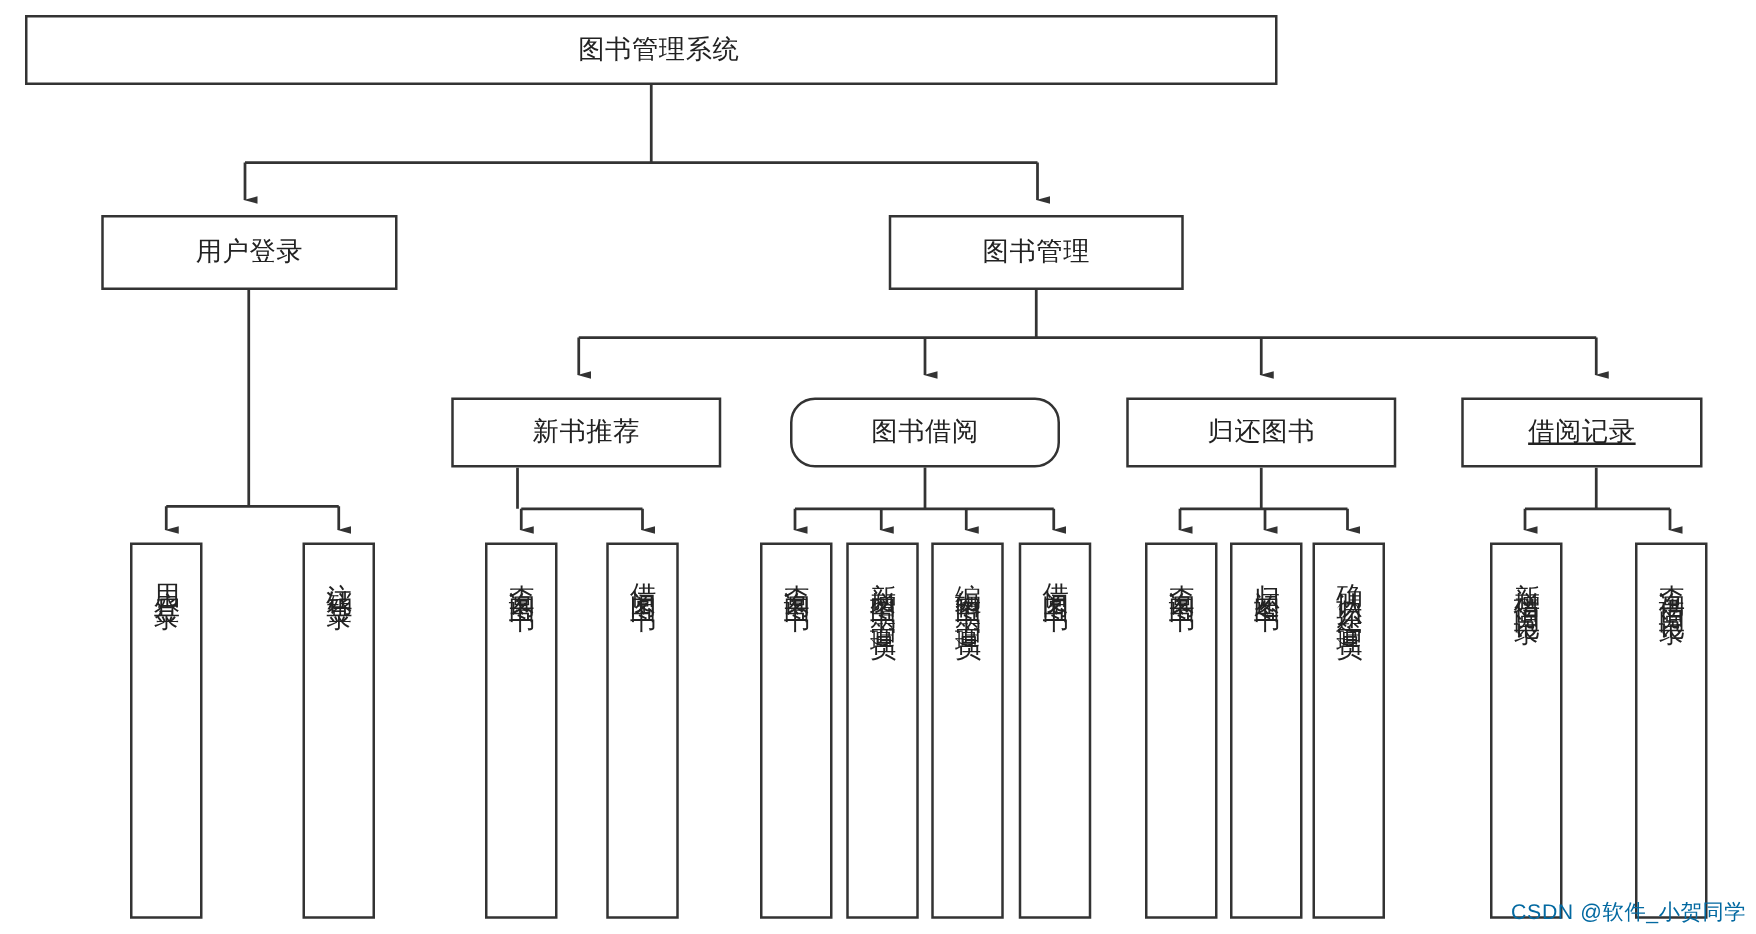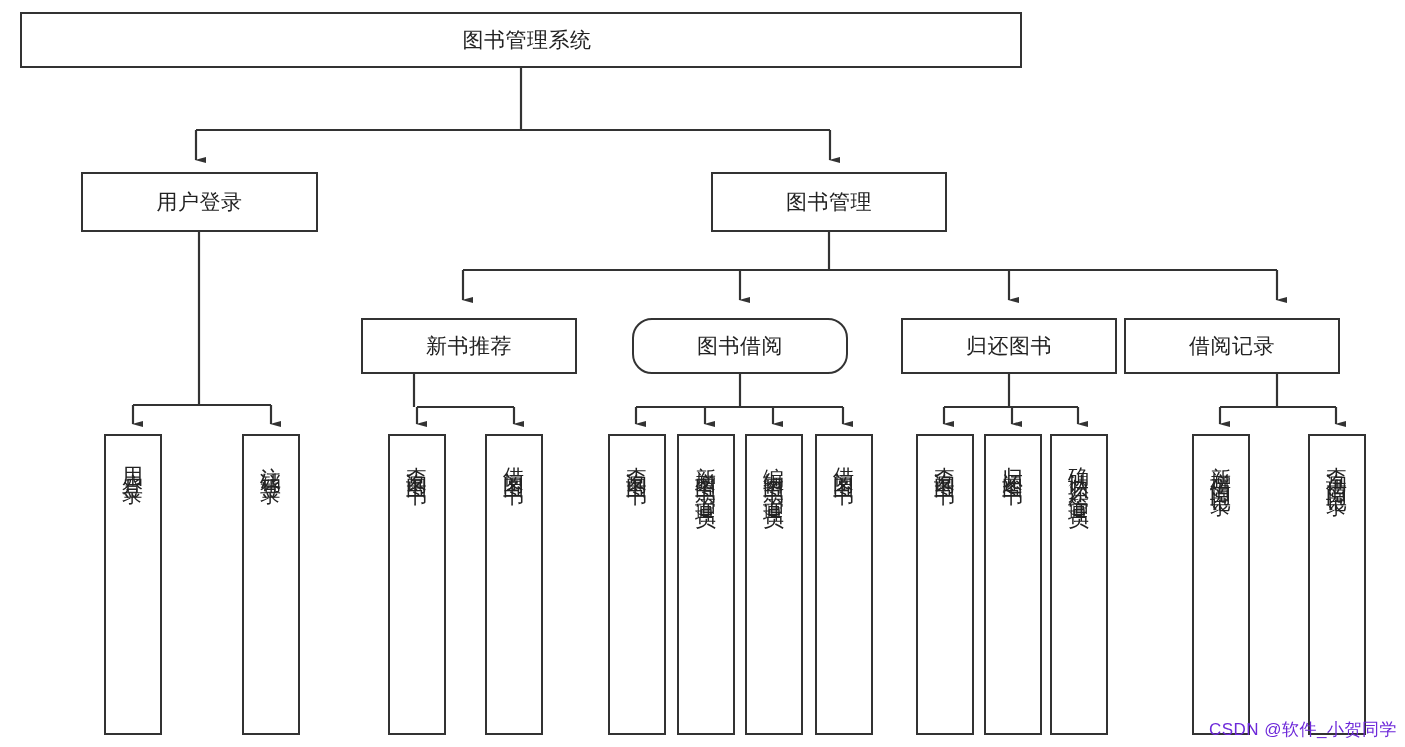--- a/index.html
+++ b/index.html
@@ -59,21 +59,21 @@
     font-size: 21px;
     letter-spacing: 6px;
     line-height: 1;
     white-space: nowrap;
   }
   .watermark {
     position: absolute;
     right: 8px;
     bottom: 6px;
     font-size: 17px;
-    color: #6d28d9;
+    color: #0369a1;
     white-space: nowrap;
     z-index: 3;
     letter-spacing: 0.5px;
   }
 </style>
 </head>
 <body>
 
 <div id="canvas">
 
@@ -140,21 +140,21 @@
 
   <div class="node horiz" style="left:361px; top:318px; width:216px; height:56px;">
     <span class="node-label">新书推荐</span>
   </div>
   <div class="node horiz" style="left:632px; top:318px; width:216px; height:56px;border-radius:20px;">
     <span class="node-label">图书借阅</span>
   </div>
   <div class="node horiz" style="left:901px; top:318px; width:216px; height:56px;">
     <span class="node-label">归还图书</span>
   </div>
-  <div class="node horiz" style="left:1124px; top:318px; width:216px; height:56px;">
+  <div class="node horiz" style="left:1169px; top:318px; width:193px; height:56px;text-decoration:underline;">
     <span class="node-label">借阅记录</span>
   </div>
 
   <div class="node vert" style="left:104px; top:434px; width:58px; height:301px;">
     <span class="node-label">用户登录</span>
   </div>
   <div class="node vert" style="left:242px; top:434px; width:58px; height:301px;">
     <span class="node-label">注销登录</span>
   </div>
 

